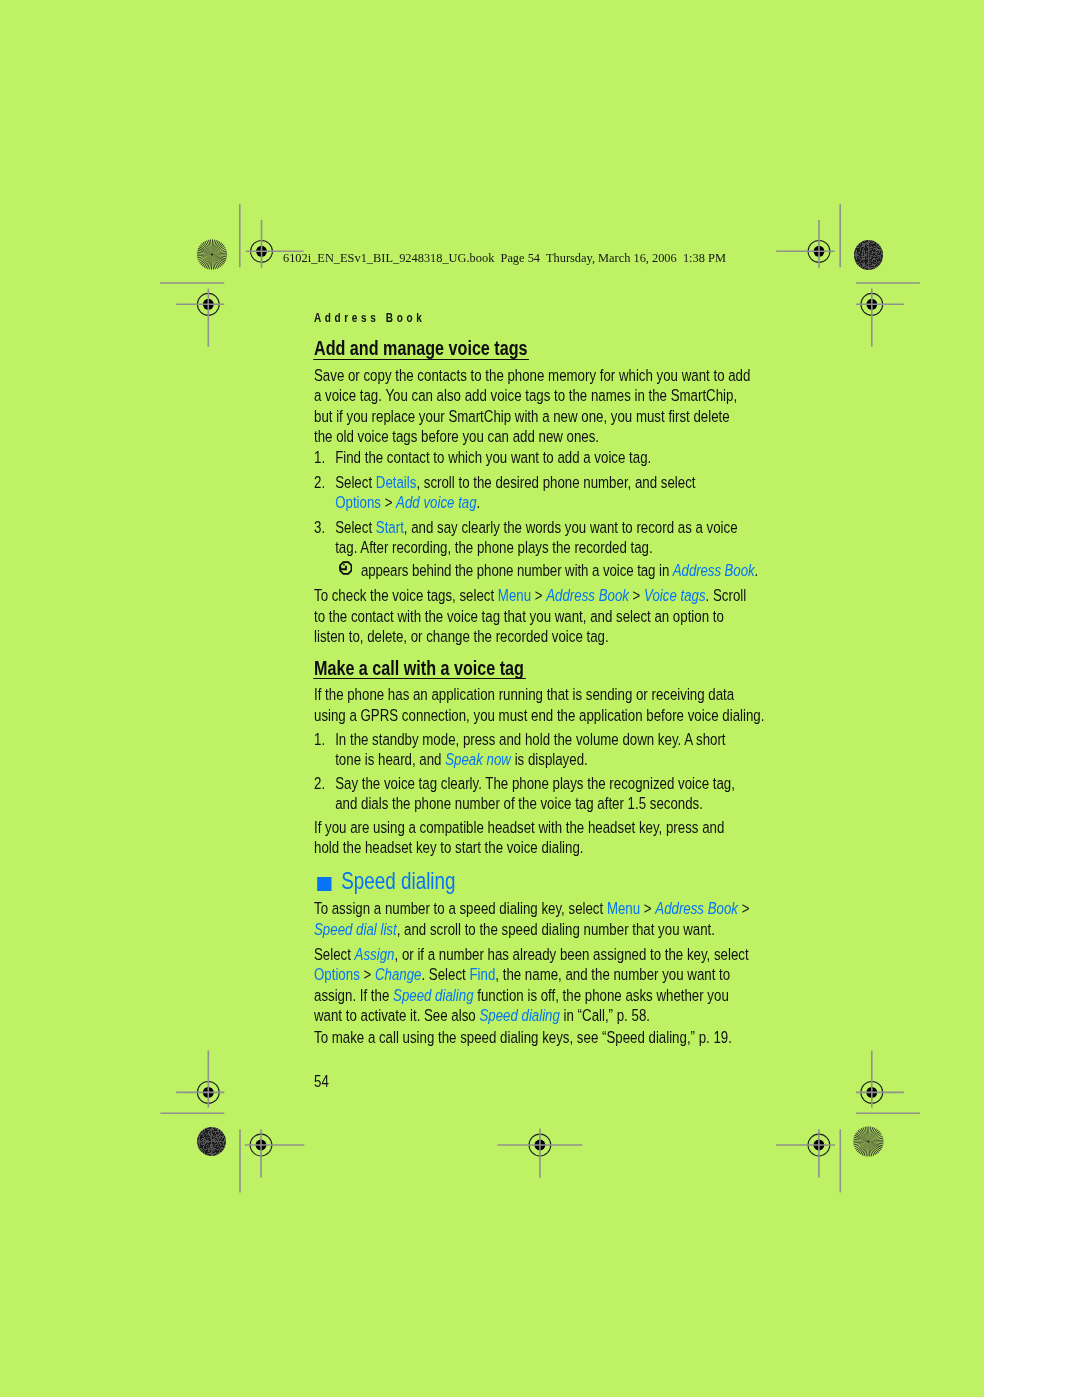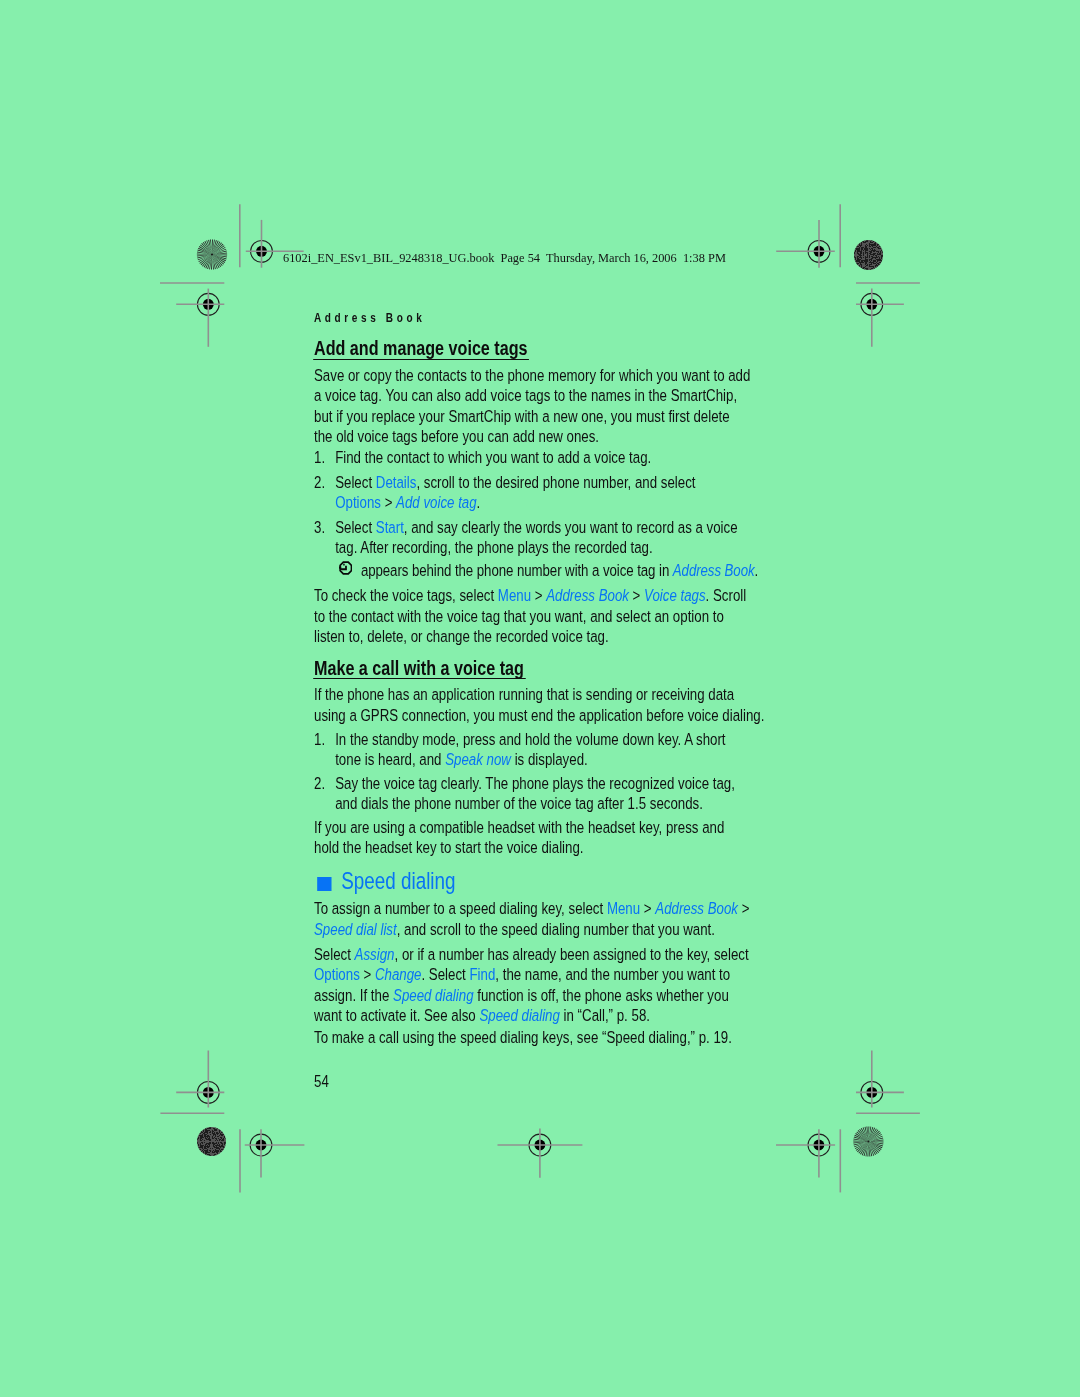--- a/index.html
+++ b/index.html
@@ -1,18 +1,18 @@
 <!DOCTYPE html>
 <html><head>
 <meta charset="utf-8">
 <title>Address Book — Page 54</title>
 <style>
 html,body{margin:0;padding:0;background:#ffffff;}
 body{width:1080px;height:1397px;font-family:"Liberation Sans",sans-serif;}
-.page{position:relative;width:1080px;height:1397px;overflow:hidden;background:#86efac;}
+.page{position:relative;width:984px;height:1397px;overflow:hidden;background:#bef264;}
 svg.marks{position:absolute;left:0;top:0;width:1080px;height:1397px;}
 .dotcircle{position:absolute;width:29.4px;height:29.4px;border-radius:50%;
   background:repeating-conic-gradient(from 6deg,#1c1c1c 0deg 1.15deg,#535353 1.15deg 2.3deg);}
 .imprint{position:absolute;font-family:"Liberation Serif",serif;
   font-size:13.2px;color:#141414;white-space:pre;
   transform:scaleX(0.938);transform-origin:0 0;}
 .blk{position:absolute;left:313.5px;width:549.4px;transform:scaleX(0.796);
   transform-origin:0 0;color:#101010;font-size:16.7px;line-height:20.4px;}
 .runhead{font-size:12.6px;font-weight:700;letter-spacing:4.55px;color:#121212;line-height:13px;}
 .sub{font-size:20.3px;font-weight:700;color:#0d0d0d;line-height:20px;

